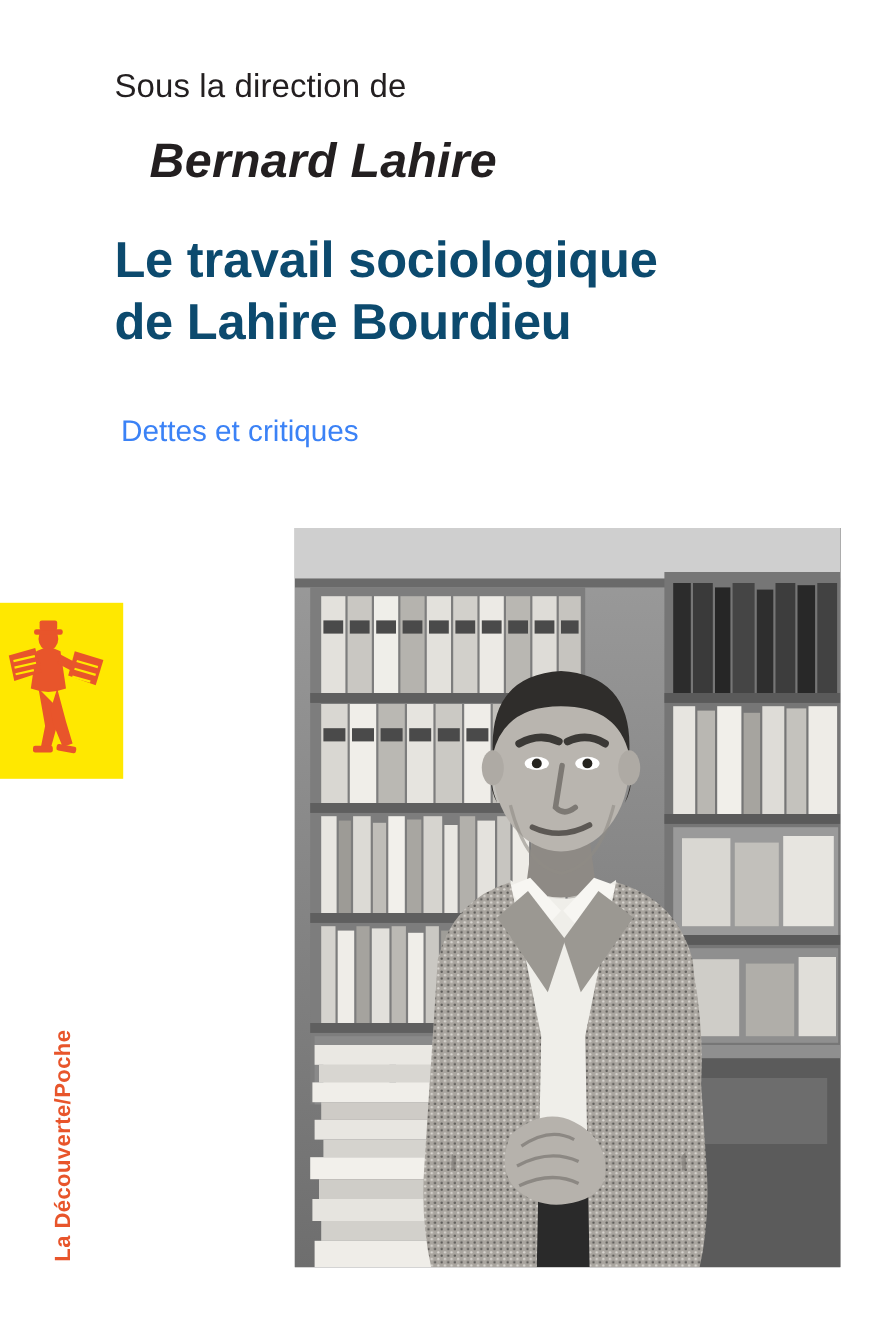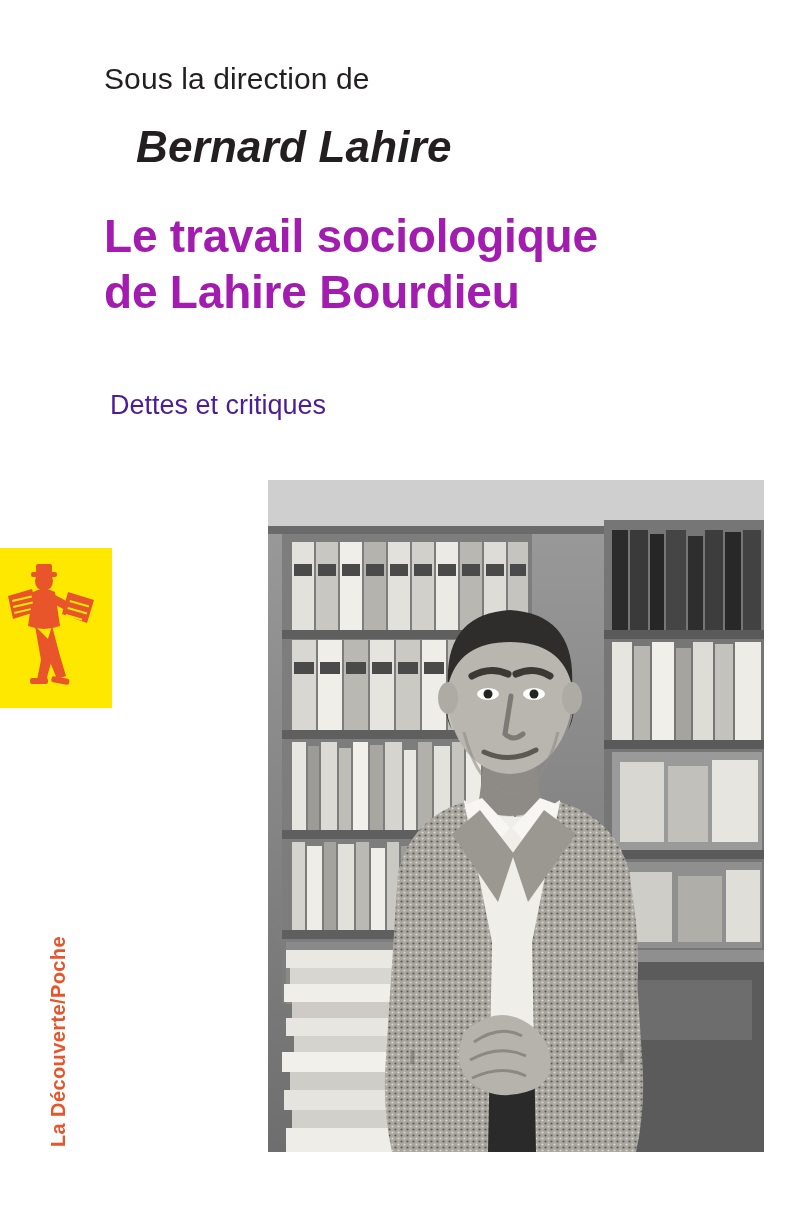--- a/index.html
+++ b/index.html
@@ -45,33 +45,32 @@
   }
 
   .title {
     position: absolute;
     left: 104px;
     top: 208px;
     width: 640px;
     font-size: 46px;
     font-weight: 600;
     line-height: 1.22;
-    color: #a21caf;
+    color: #0c4a6e;
     letter-spacing: -0.2px;
   }
   .title .line2 { display: block; }
 
   .subtitle {
     position: absolute;
     left: 110px;
     top: 377px;
     font-size: 27px;
     font-weight: 400;
-    color: #4c1d95;
-    margin-top: 13px;
+    color: #3b82f6;
   }
 
   
   .logo-block {
     position: absolute;
     left: 0;
     top: 548px;
     width: 112px;
     height: 160px;
     background: #ffe800;

